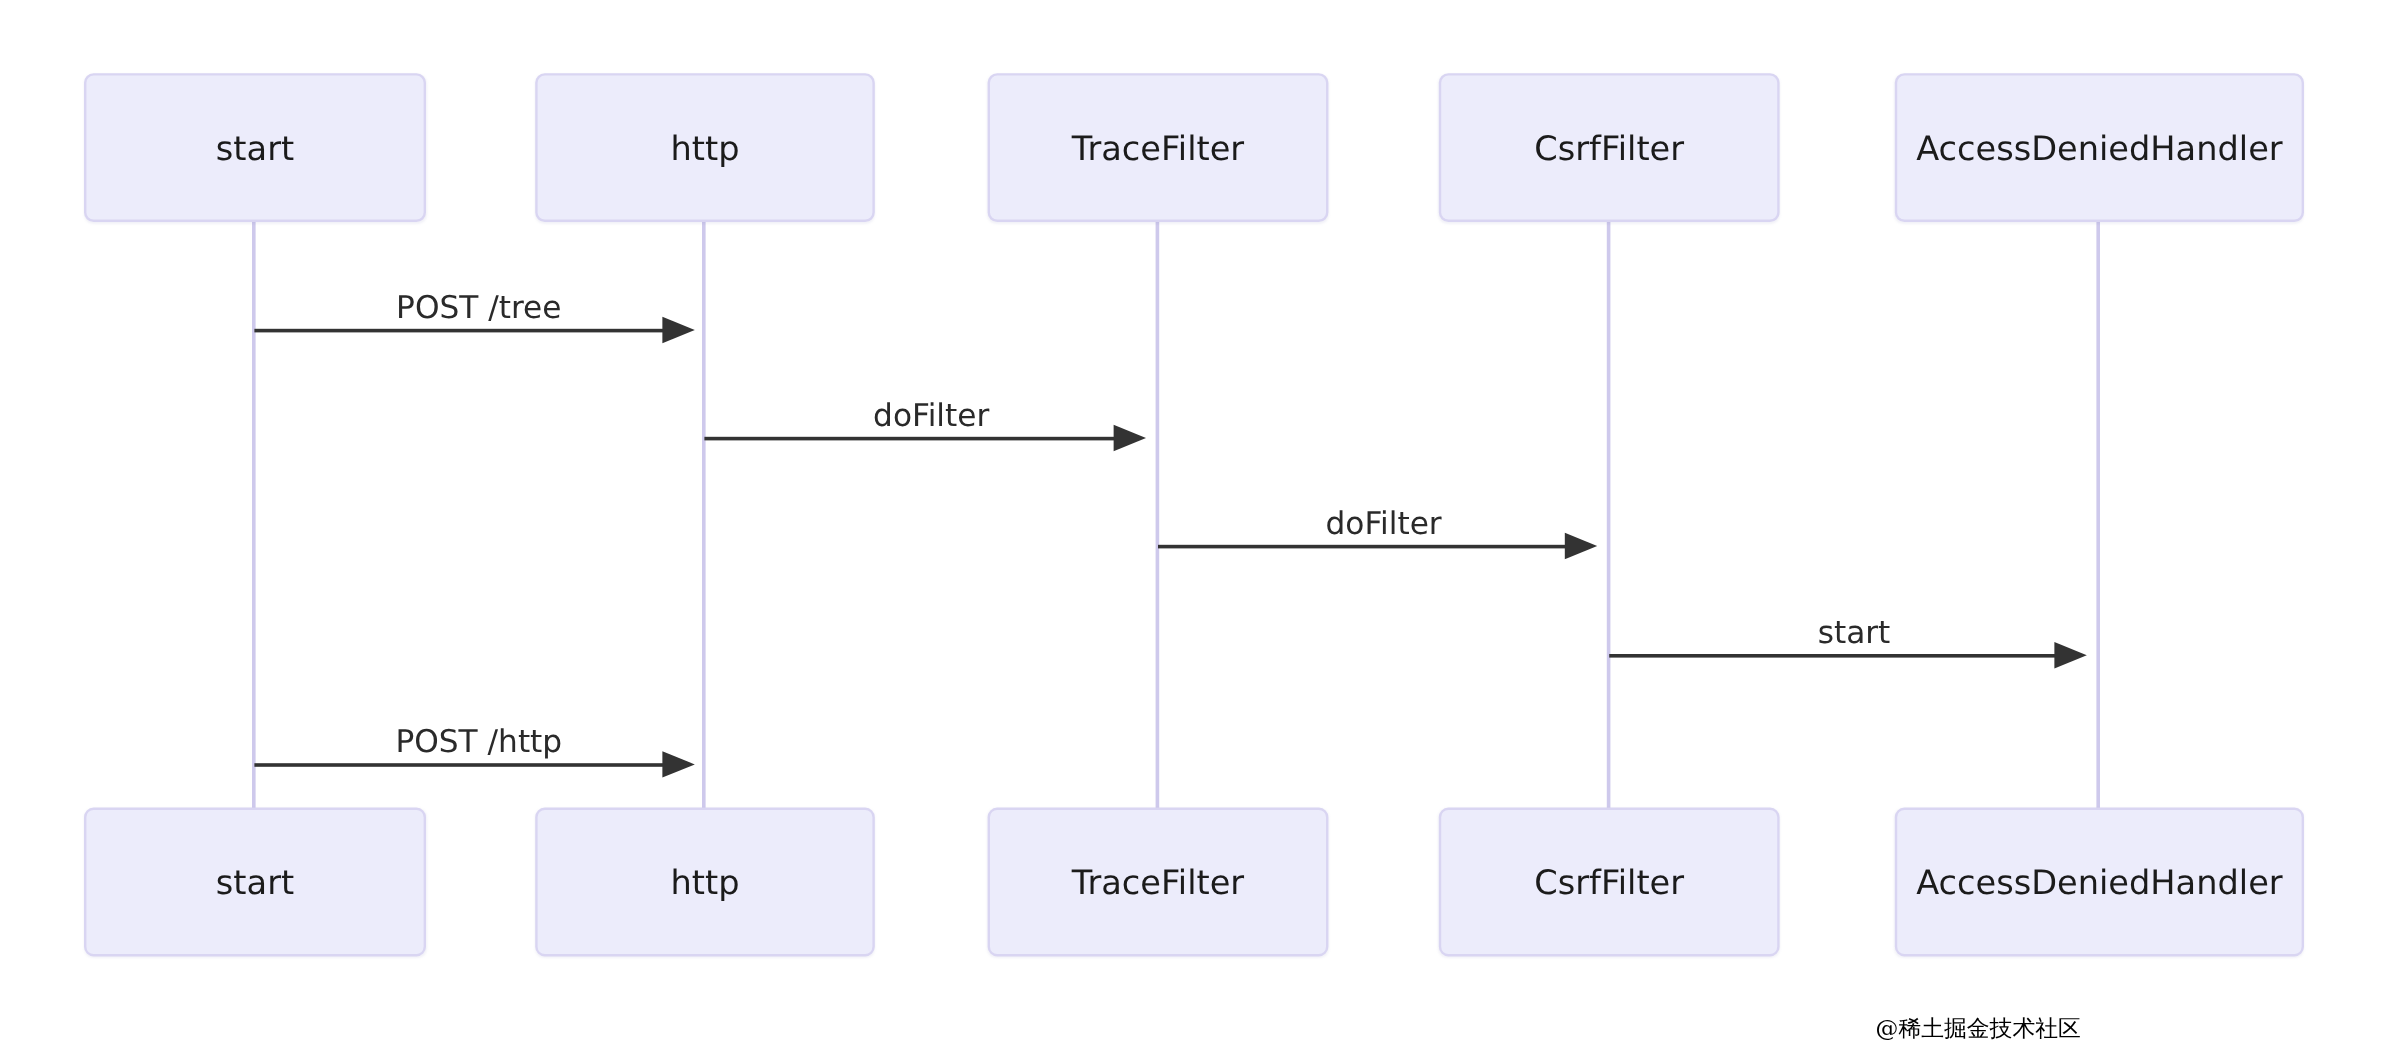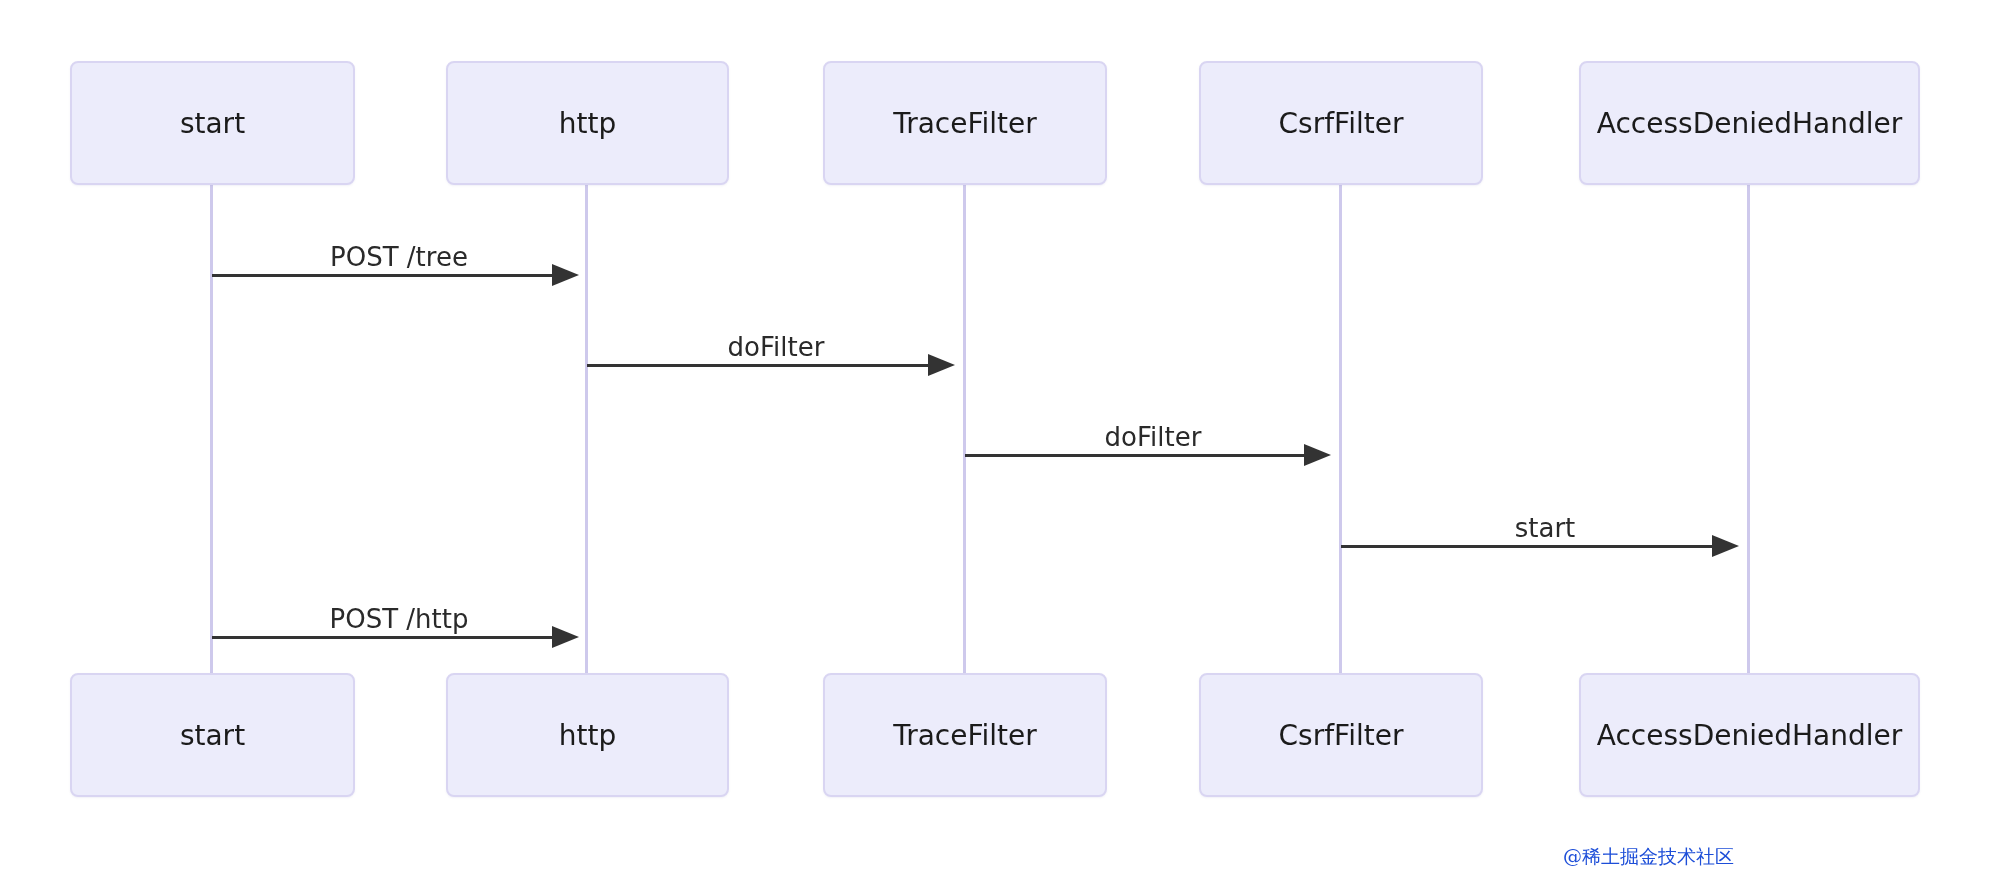--- a/index.html
+++ b/index.html
@@ -59,21 +59,21 @@
     color: #2a2a2a;
     white-space: nowrap;
     margin-top: 14px;
   }
 
   .watermark {
     position: absolute;
     right: 10px;
     bottom: 6px;
     font-size: 19px;
-    color: #1d4ed8;
+    color: #000000;
     font-family: "DejaVu Serif", "Liberation Serif", serif;
   }
 </style>
 </head>
 <body>
 
 <div class="canvas">
 
   <div class="lifeline" style="left:210px"></div>
   <div class="lifeline" style="left:585px"></div>

